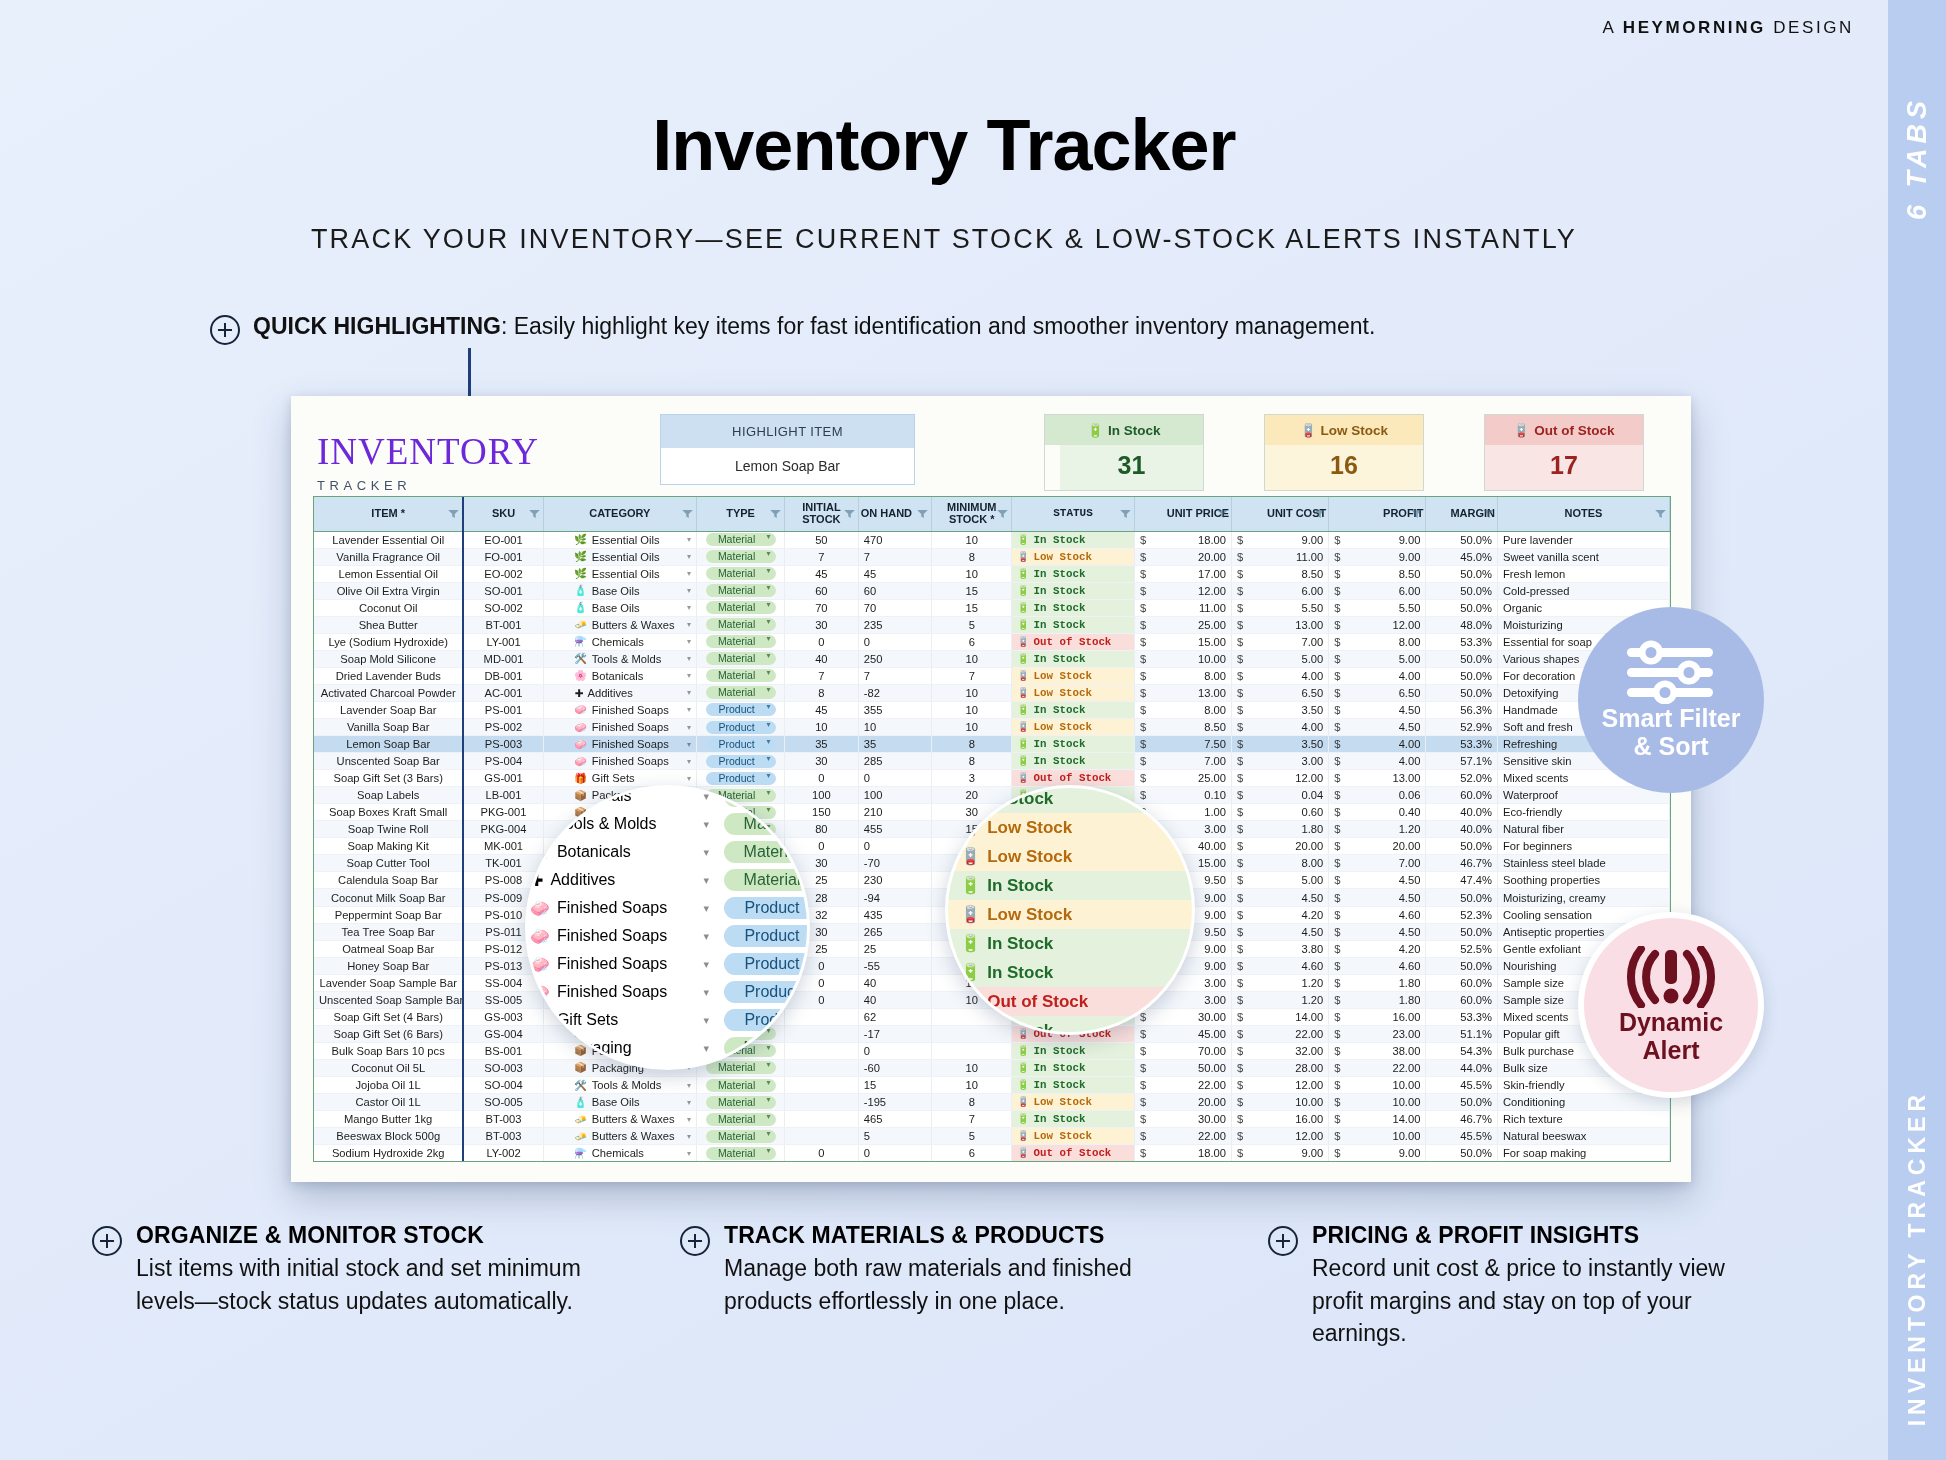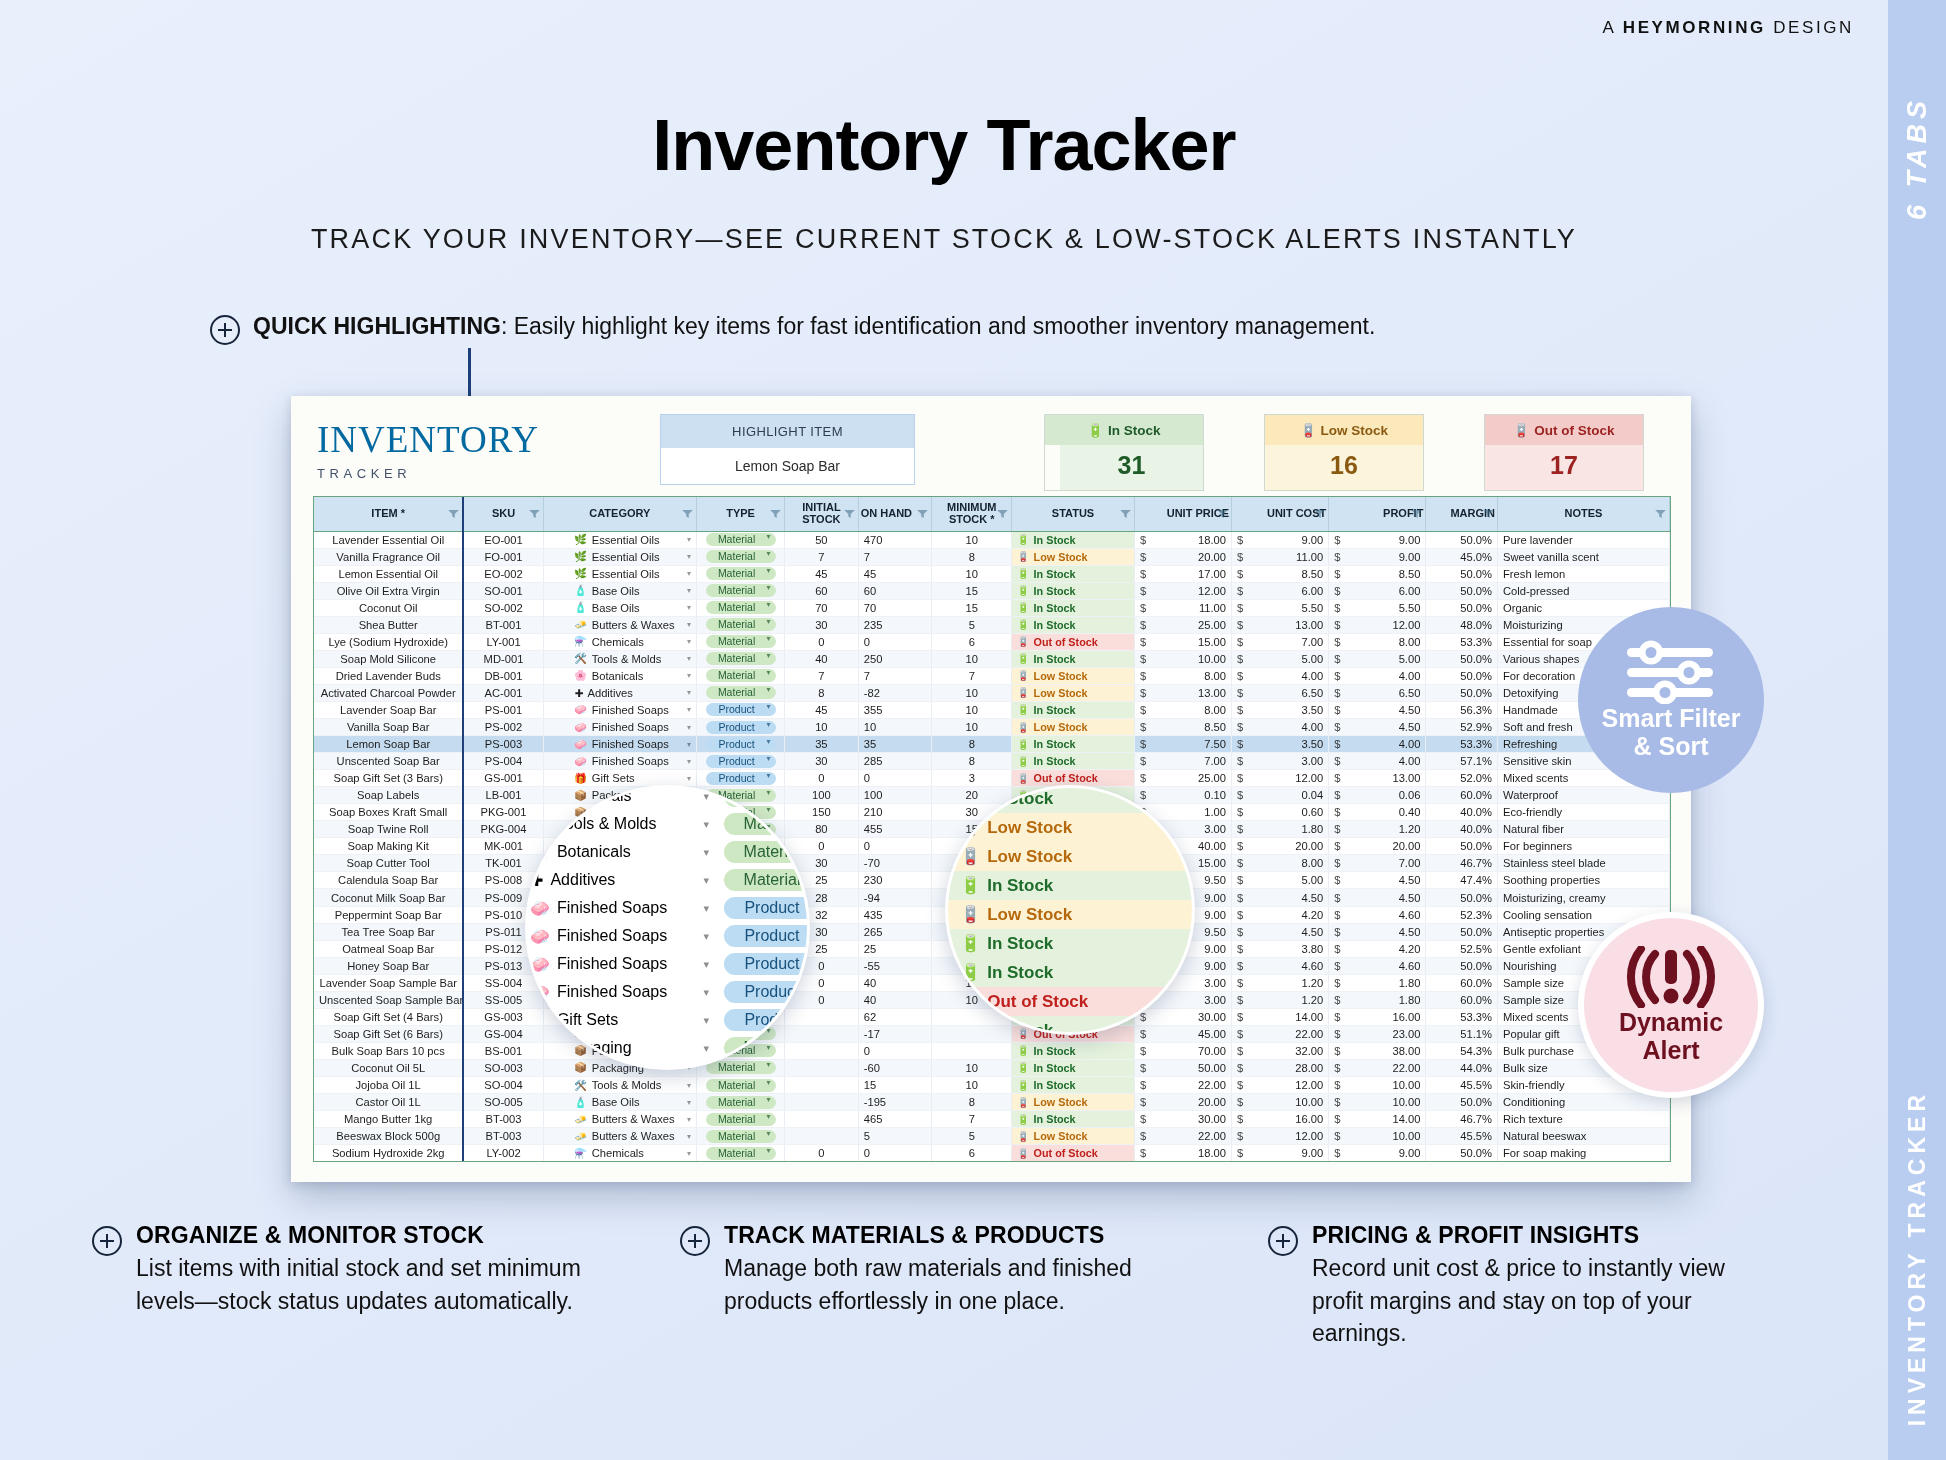--- a/index.html
+++ b/index.html
@@ -77,21 +77,21 @@
   .sheet {
     position: absolute; left: 291px; top: 396px; width: 1400px; height: 786px;
     background: #fcfcf9;
     box-shadow: 0 16px 34px rgba(40,60,100,.26), 0 3px 10px rgba(40,60,100,.18);
     overflow: hidden;
   }
   .sheet-inner { padding: 22px 26px 0 26px; }
 
   .logo-word {
     font-family: "Liberation Serif", serif;
-    font-size: 37px; letter-spacing: 1px; color: #0369a1;
+    font-size: 37px; letter-spacing: 1px; color: #6d28d9; margin-top: 12px;
   }
   .logo-sub {
     font-size: 13px; letter-spacing: 4.6px; color: #43516a; margin-top: 5px;
   }
 
   .hl-box {
     position: absolute; left: 660px; top: 414px; width: 255px;
     border: 1px solid #b9d3ec;
   }
   .hl-head {
@@ -139,21 +139,21 @@
   tr:nth-child(odd) td { background: #ffffff; }
   tr.hl td { background: #c5dcf0 !important; }
 
   .c-item { width: 146px; text-align: center; }
   .c-sku  { width: 78px;  text-align: center; border-left: 2.2px solid #1f3f7a; }
   .c-cat  { width: 150px; }
   .c-type { width: 86px;  text-align: center; }
   .c-init { width: 72px;  text-align: center; }
   .c-hand { width: 72px;  text-align: left; }
   .c-min  { width: 78px;  text-align: center; }
-  .c-stat { width: 120px; }
+  .c-stat { width: 120px; font-family: Liberation Mono, monospace; }
   .c-up   { width: 95px;  text-align: right; }
   .c-uc   { width: 95px;  text-align: right; }
   .c-pf   { width: 95px;  text-align: right; }
   .c-mg   { width: 70px;  text-align: right; }
   .c-note { width: 168px; }
 
   .cat-cell { display: flex; align-items: center; gap: 4px; justify-content: flex-start; padding-left:26px;}
   .cat-cell .em { font-size: 10.5px; }
   .cat-cell .cc-dd { margin-left: auto; opacity: .45; font-size: 8px; }
 

